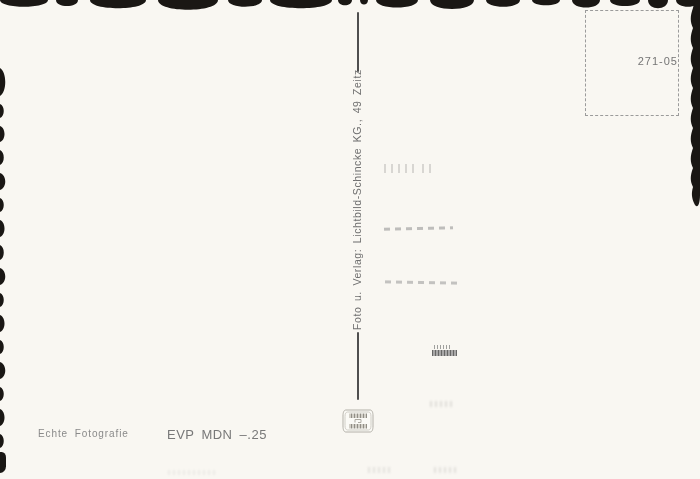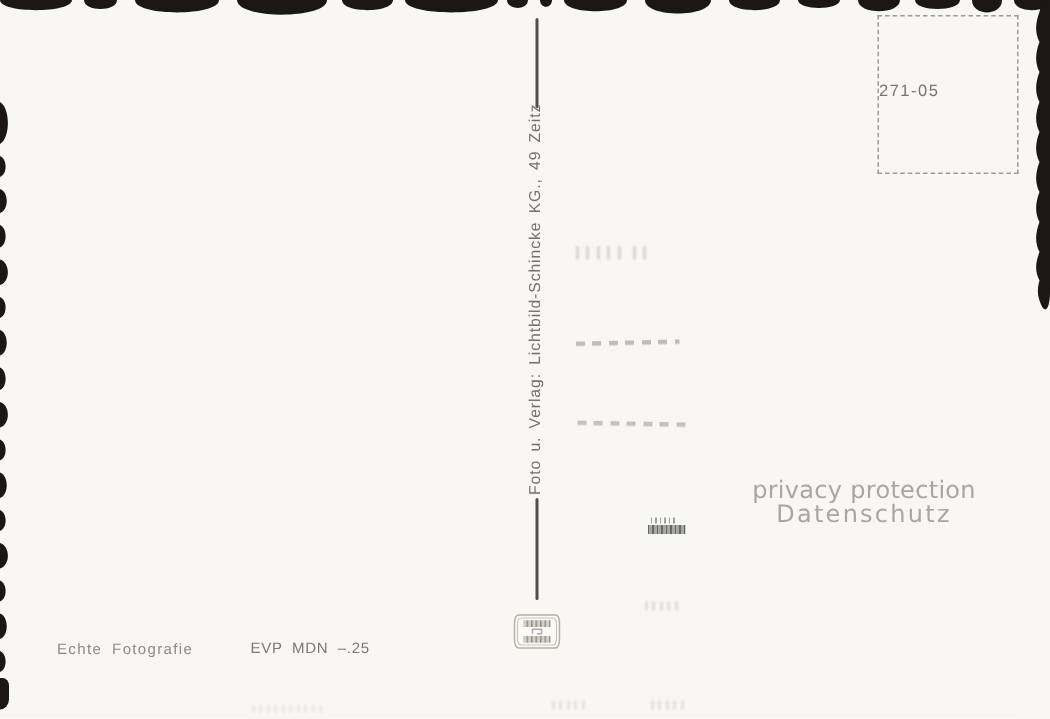--- a/index.html
+++ b/index.html
@@ -21,40 +21,40 @@
     position:absolute;left:0;top:452px;width:6px;height:21px;
     background:#1a1714;border-radius:0 10px 14px 0 / 0 12px 16px 0;
   }
   
   .stamp-box{
     position:absolute;left:585px;top:10px;width:94px;height:106px;
     border:1px dashed #9b9b9b;box-sizing:border-box;
   }
   .stamp-code{
     position:absolute;left:0;top:44px;width:100%;
-    text-align:left;font-size:11px;letter-spacing:1px;color:#757575;
+    text-align:right;font-size:11px;letter-spacing:1px;color:#757575;
   }
   
   .divider-line{position:absolute;left:357px;width:2px;background:#4f4f4f;border-radius:2px;}
   .divider-line.top{top:12px;height:60px;}
   .divider-line.bottom{top:332px;height:68px;}
   .imprint{
     position:absolute;left:351px;top:330px;width:256px;height:14px;
     transform:rotate(-90deg);transform-origin:0 0;
     font-size:10.5px;letter-spacing:.6px;word-spacing:2px;color:#707070;
     white-space:nowrap;text-align:center;
   }
   
   .footer-photo{
     position:absolute;left:38px;top:428px;
     font-size:10px;letter-spacing:.9px;word-spacing:3px;color:#8a8a8a;
   }
   .footer-price{
     position:absolute;left:167px;top:427px;
-    font-size:10px;letter-spacing:.5px;word-spacing:3px;color:#787878;
+    font-size:13px;letter-spacing:.5px;word-spacing:3px;color:#787878;
   }
   
   .erased-row{
     position:absolute;height:9px;
     background:repeating-linear-gradient(90deg,rgba(110,110,110,.6) 0 2px,transparent 2px 7px);
     filter:blur(.7px);opacity:.4;
   }
   .erased-a{left:384px;top:164px;width:34px;}
   .erased-b{left:422px;top:164px;width:12px;}
   .dash-line{
@@ -179,18 +179,14 @@
   <div class="dash-line dash-2"></div>
   <div class="scratch">
     <div class="bar1"></div>
     <div class="bar2"></div>
   </div>
   <div class="smudge smudge-mid"></div>
   <div class="smudge smudge-b1"></div>
   <div class="smudge smudge-b2"></div>
   <div class="smudge smudge-b3"></div>
 
-  <div class="watermark">
-    <div class="l1">privacy protection</div>
-    <div class="l2">Datenschutz</div>
-  </div>
 
 </div>
 
 </body></html>

